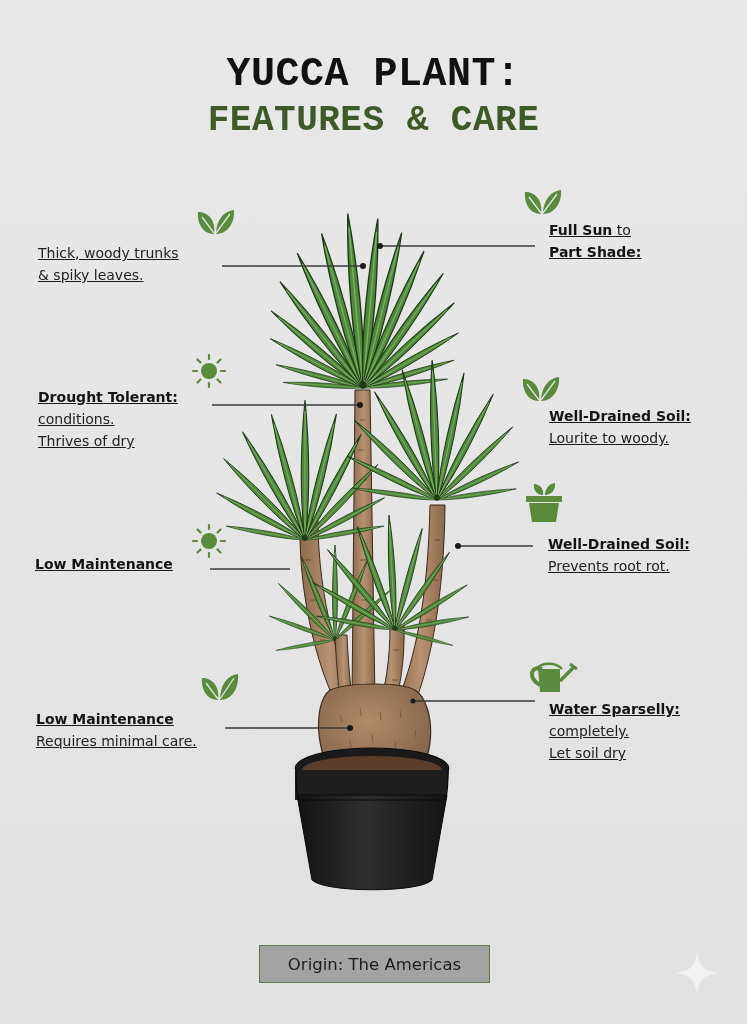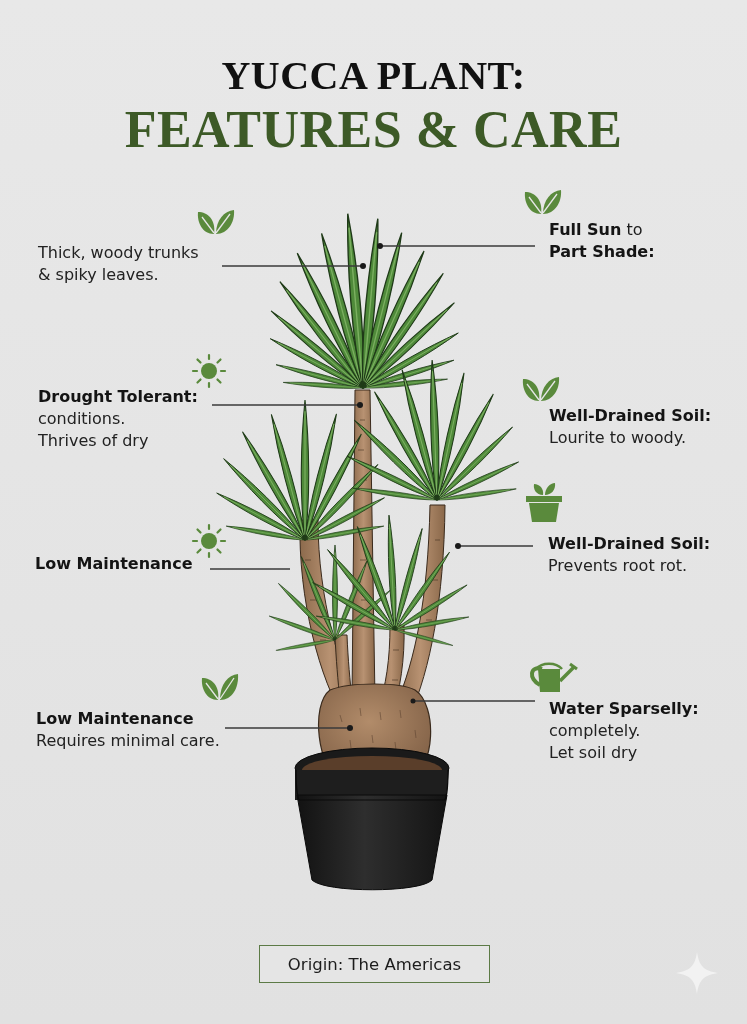--- a/index.html
+++ b/index.html
@@ -4,39 +4,39 @@
 <style>
   html, body { margin:0; padding:0; }
   body {
     width:747px; height:1024px; position:relative; overflow:hidden;
     background: linear-gradient(180deg,#e8e8e8 0%,#e4e4e4 60%,#e1e1e1 100%);
     font-family: "DejaVu Sans", "Liberation Sans", sans-serif;
     color:#1c1c1c;
   }
   .title {
     position:absolute; left:0; width:747px; text-align:center;
-    font-family:Liberation Serif, serif; font-weight:bold;
+    font-family:Liberation Mono, monospace; font-weight:bold;
     letter-spacing:0.5px;
   }
   .title.l1 { top:52px; font-size:40px; color:#111; }
-  .title.l2 { top:100px; font-size:52px; color:#3d5a27; }
-
-  .feat { position:absolute; font-size:16px; line-height:22px; }
+  .title.l2 { top:100px; font-size:36px; color:#3d5a27; }
+
+  .feat { position:absolute; font-size:14px; line-height:22px;text-decoration:underline; }
   .feat .h { font-weight:bold; color:#141414; }
   .feat .b { font-weight:normal; color:#222; }
   .feat .n { font-weight:normal; }
 
   .ico { position:absolute; }
   .plant { position:absolute; left:0; top:0; }
 
   .origin {
     position:absolute; left:259px; top:945px; width:231px; height:38px;
     border:1.5px solid #5c7a46; box-sizing:border-box;
     display:flex; align-items:center; justify-content:center;
-    font-size:16.5px; color:#1c1c1c; background:#e5e5e5;
+    font-size:16.5px; color:#1c1c1c; background:#a3a3a3;
   }
   .sparkle { position:absolute; left:676px; top:952px; }
 </style>
 </head>
 <body>
 
 <div class="title l1">YUCCA PLANT:</div>
 <div class="title l2">FEATURES &amp; CARE</div>
 
 <svg class="plant" width="747" height="1024" viewBox="0 0 747 1024">

